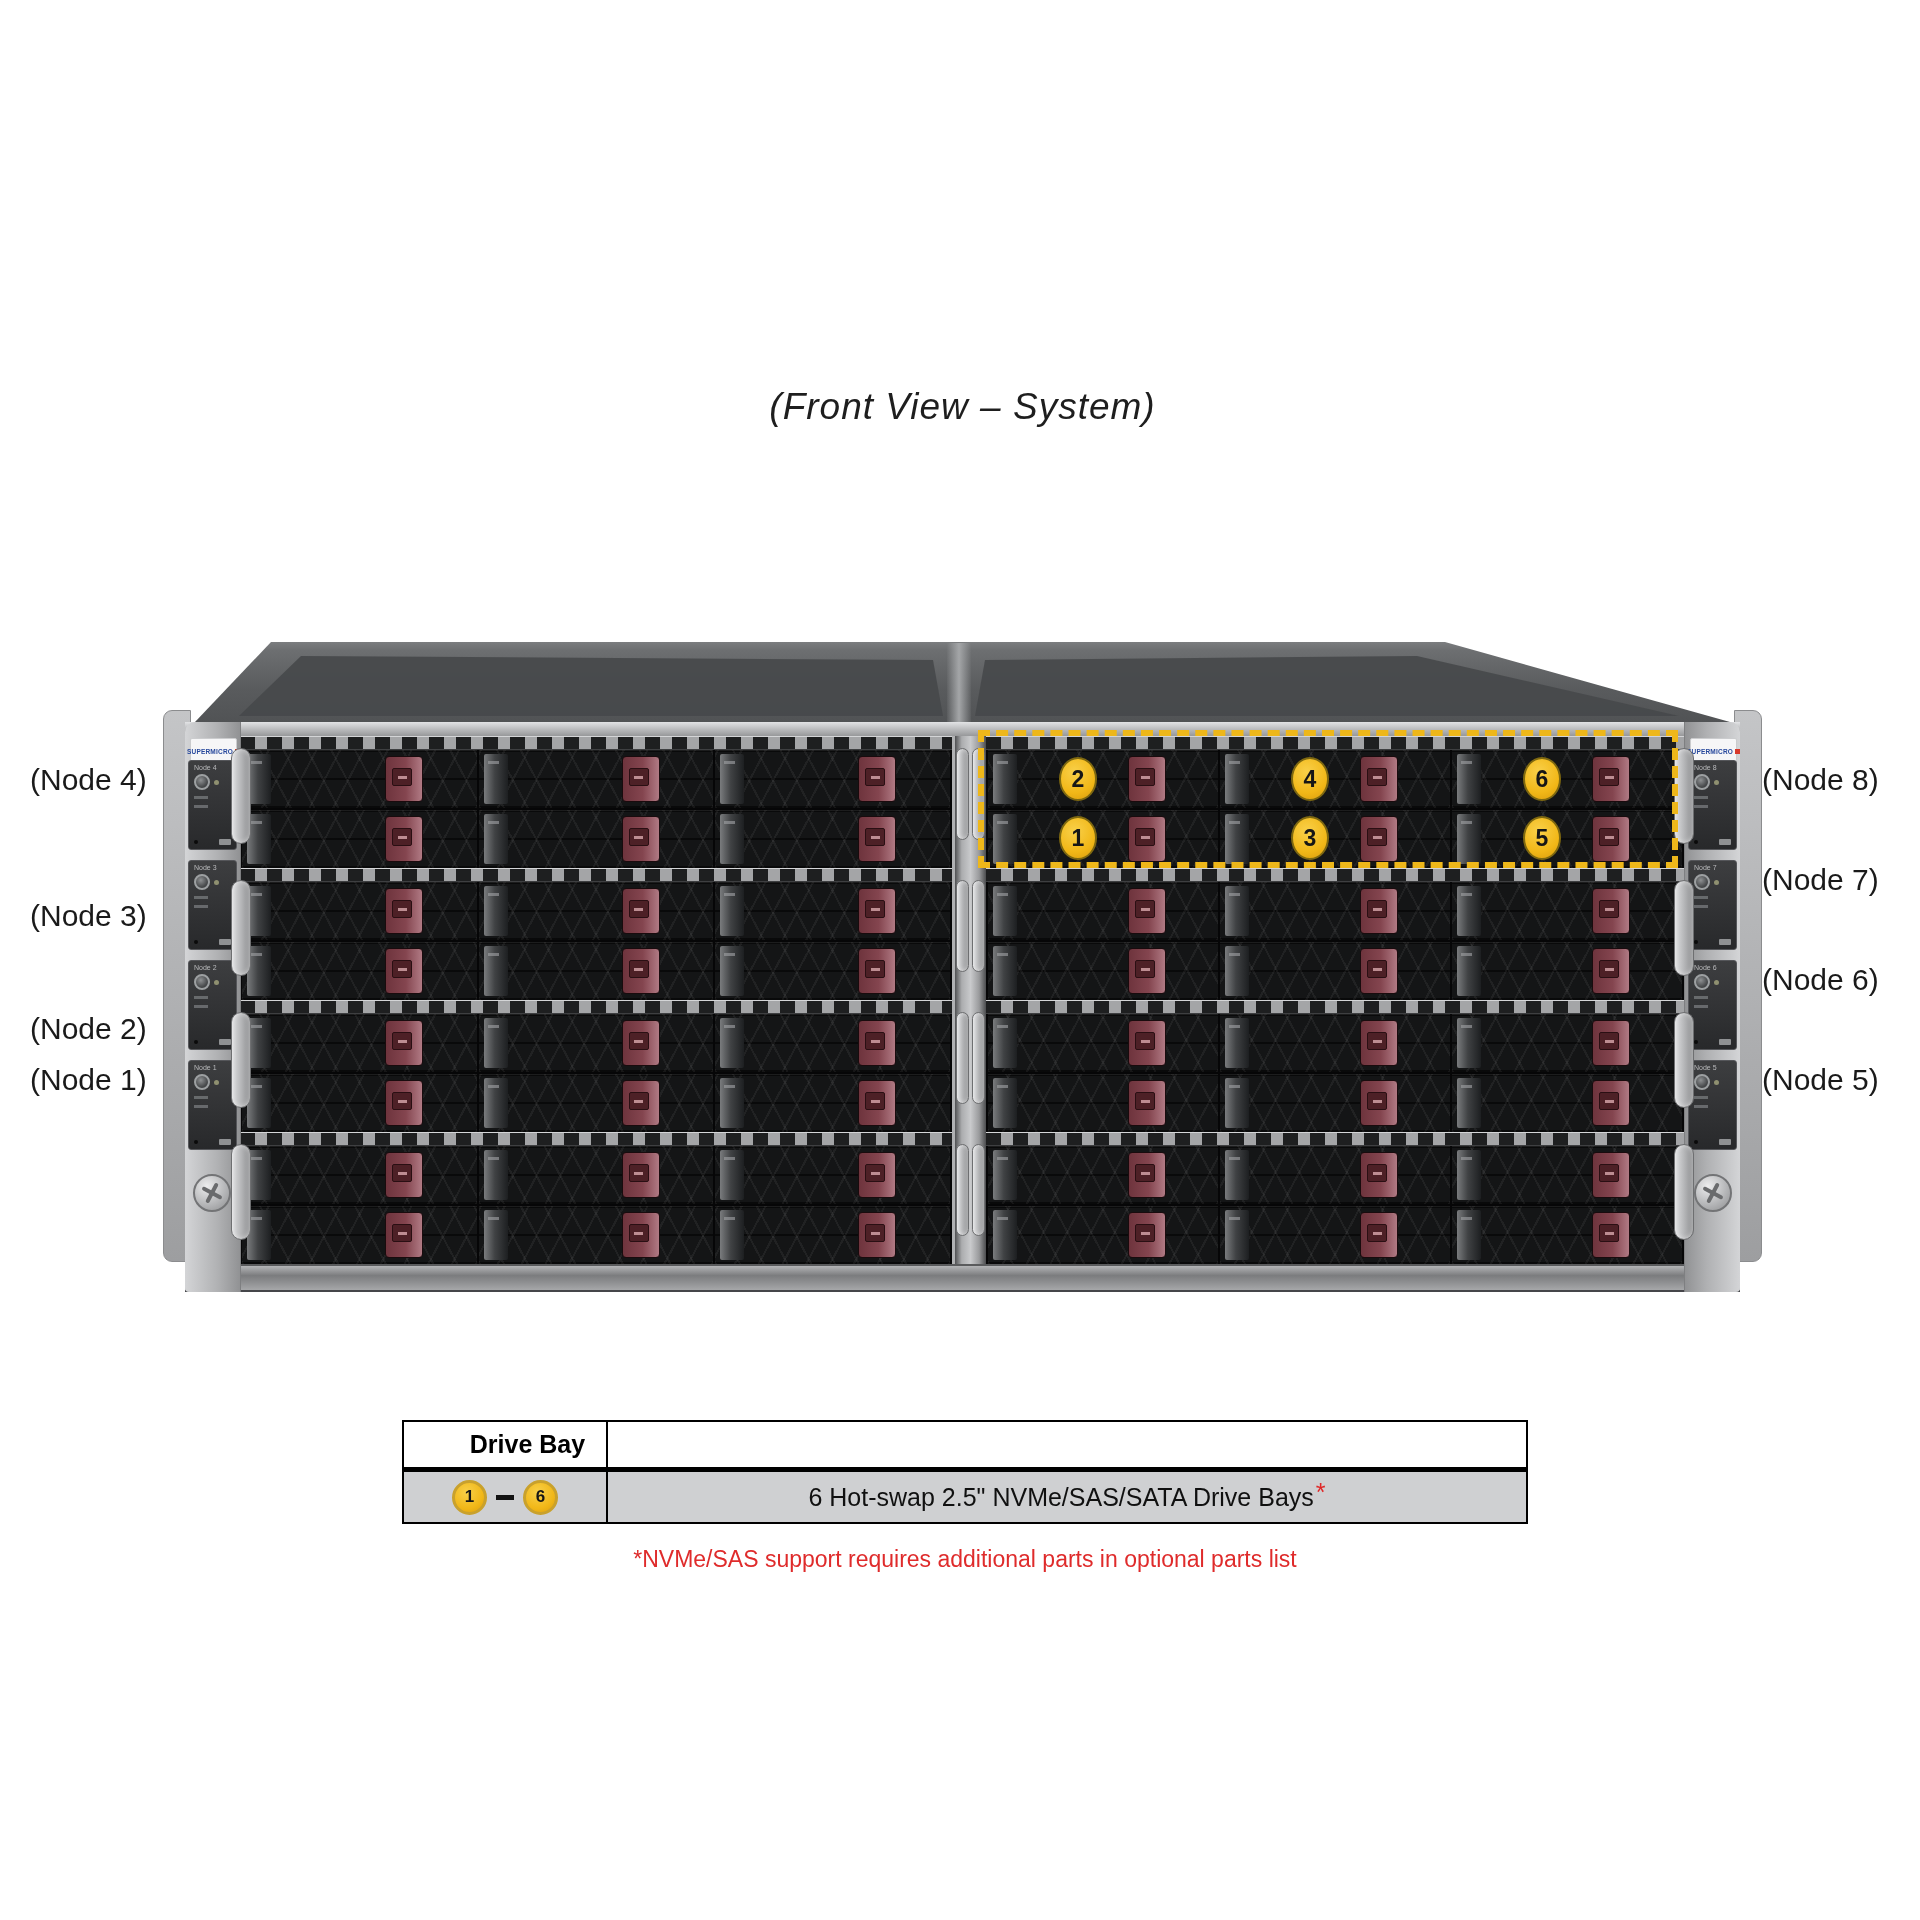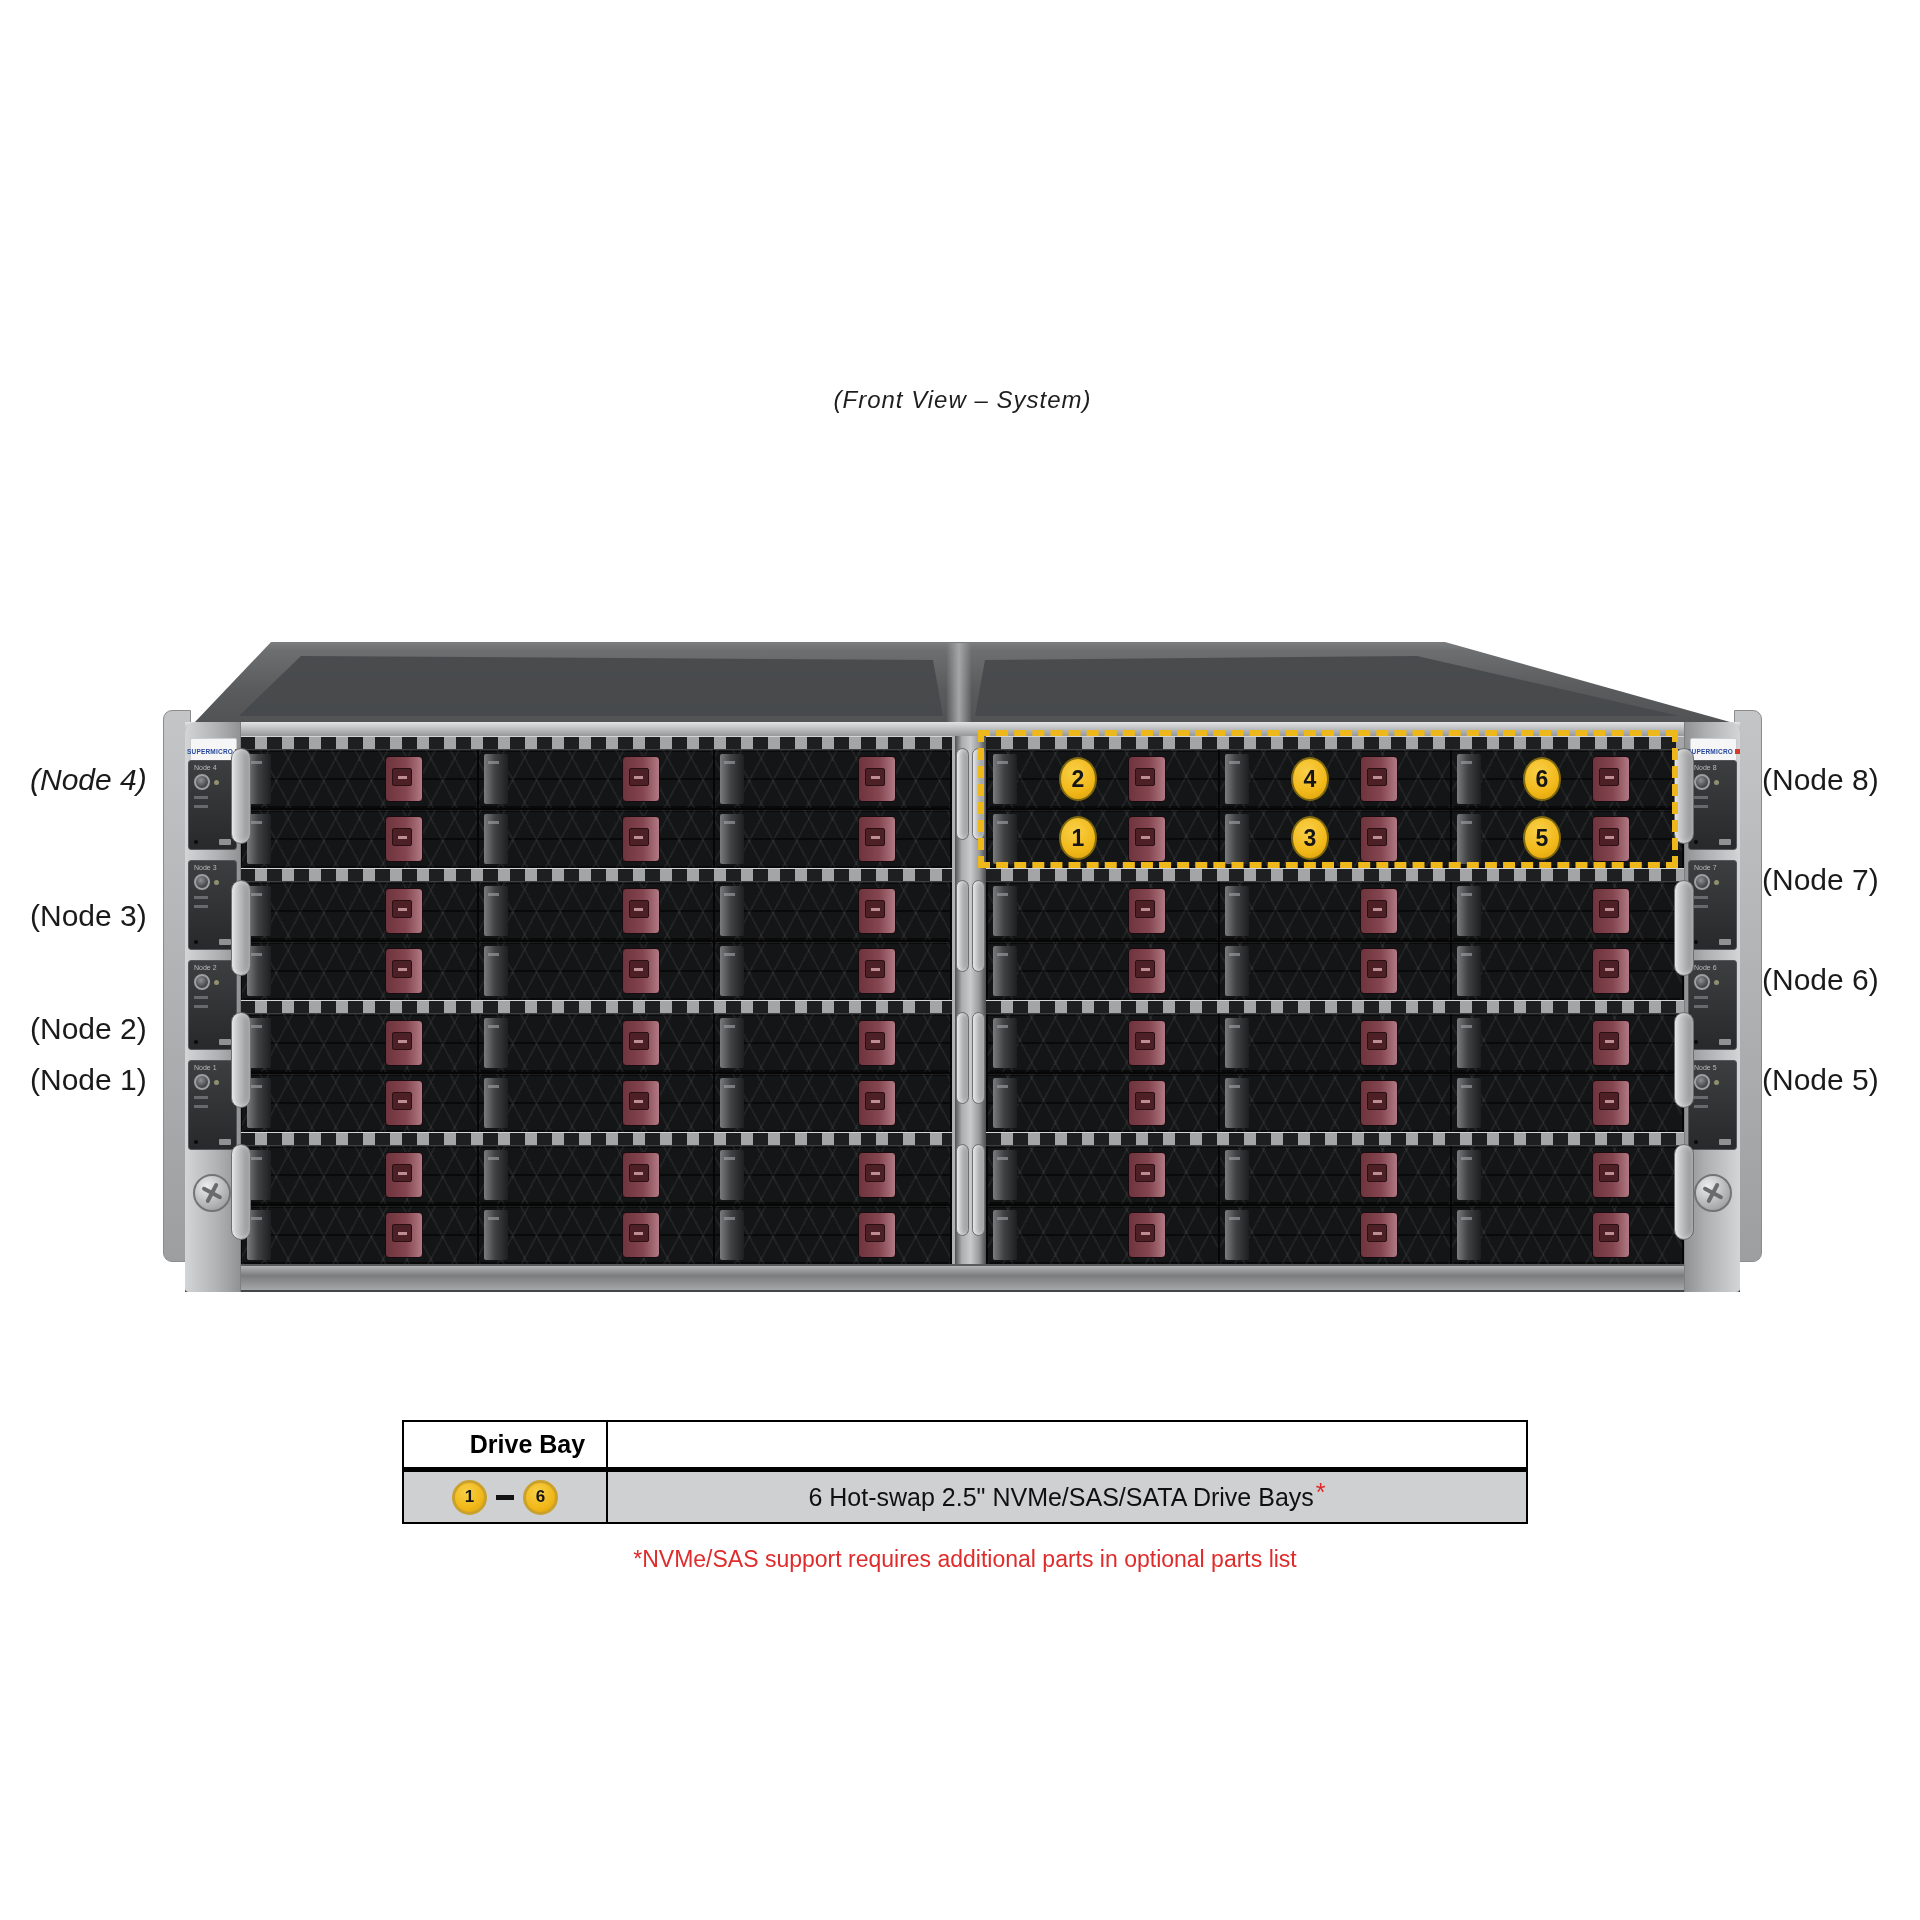--- a/index.html
+++ b/index.html
@@ -1,21 +1,21 @@
 <!DOCTYPE html>
 <html><head>
 <meta charset="utf-8">
 <style>
   html,body{margin:0;padding:0;background:#ffffff;}
   .stage{position:relative;width:1920px;height:1920px;background:#ffffff;overflow:hidden;
          font-family:"Liberation Sans", sans-serif;}
 
   
   .front-view-title{position:absolute;top:386px;left:185px;width:1555px;text-align:center;
-    font-style:italic;font-size:24px;color:#1e1e1e;letter-spacing:1px;}
+    font-style:italic;font-size:37px;color:#1e1e1e;letter-spacing:1px;}
 
   
   .chassis{position:absolute;left:185px;top:630px;width:1555px;height:662px;}
 
   .lid{position:absolute;left:0;top:0;width:1555px;height:92px;
     clip-path:polygon(86px 12px,1260px 12px,1545px 92px,10px 92px);
     background:linear-gradient(180deg,#909294 0%,#6d6f71 22%,#595b5d 65%,#515355 100%);}
   .lid-panel{position:absolute;left:0;top:0;width:100%;height:100%;background:#47494b;opacity:.92;}
   .lid-panel.pl{clip-path:polygon(116px 26px,748px 30px,758px 86px,54px 86px);}
   .lid-panel.pr{clip-path:polygon(800px 30px,1232px 26px,1494px 86px,790px 86px);}
@@ -541,21 +541,21 @@
       </div>
       <div class="col-desc">
         <span>6 Hot-swap 2.5" NVMe/SAS/SATA Drive Bays</span>
           <span class="desc-star">*</span>
       </div>
     </div>
   </div>
 
   <div class="footnote">*NVMe/SAS support requires additional parts in optional parts list</div>
 
-<div class="node-label" style="left: 30px; top: 760px; font-style: italic;">(Node 4)</div>
+<div class="node-label" style="left: 30px; top: 760px;">(Node 4)</div>
     <div class="node-label" style="left: 30px; top: 860px; margin-top: 36px;">(Node 3)</div>
     <div class="node-label" style="left: 30px; top: 1009px;">(Node 2)</div>
     <div class="node-label" style="left: 30px; top: 1060px;">(Node 1)</div>
     <div class="node-label" style="left: 1762px; top: 760px;">(Node 8)</div>
     <div class="node-label" style="left: 1762px; top: 860px;">(Node 7)</div>
     <div class="node-label" style="left: 1762px; top: 960px;">(Node 6)</div>
     <div class="node-label" style="left: 1762px; top: 1060px;">(Node 5)</div>
   </div>
 
 </body></html>

